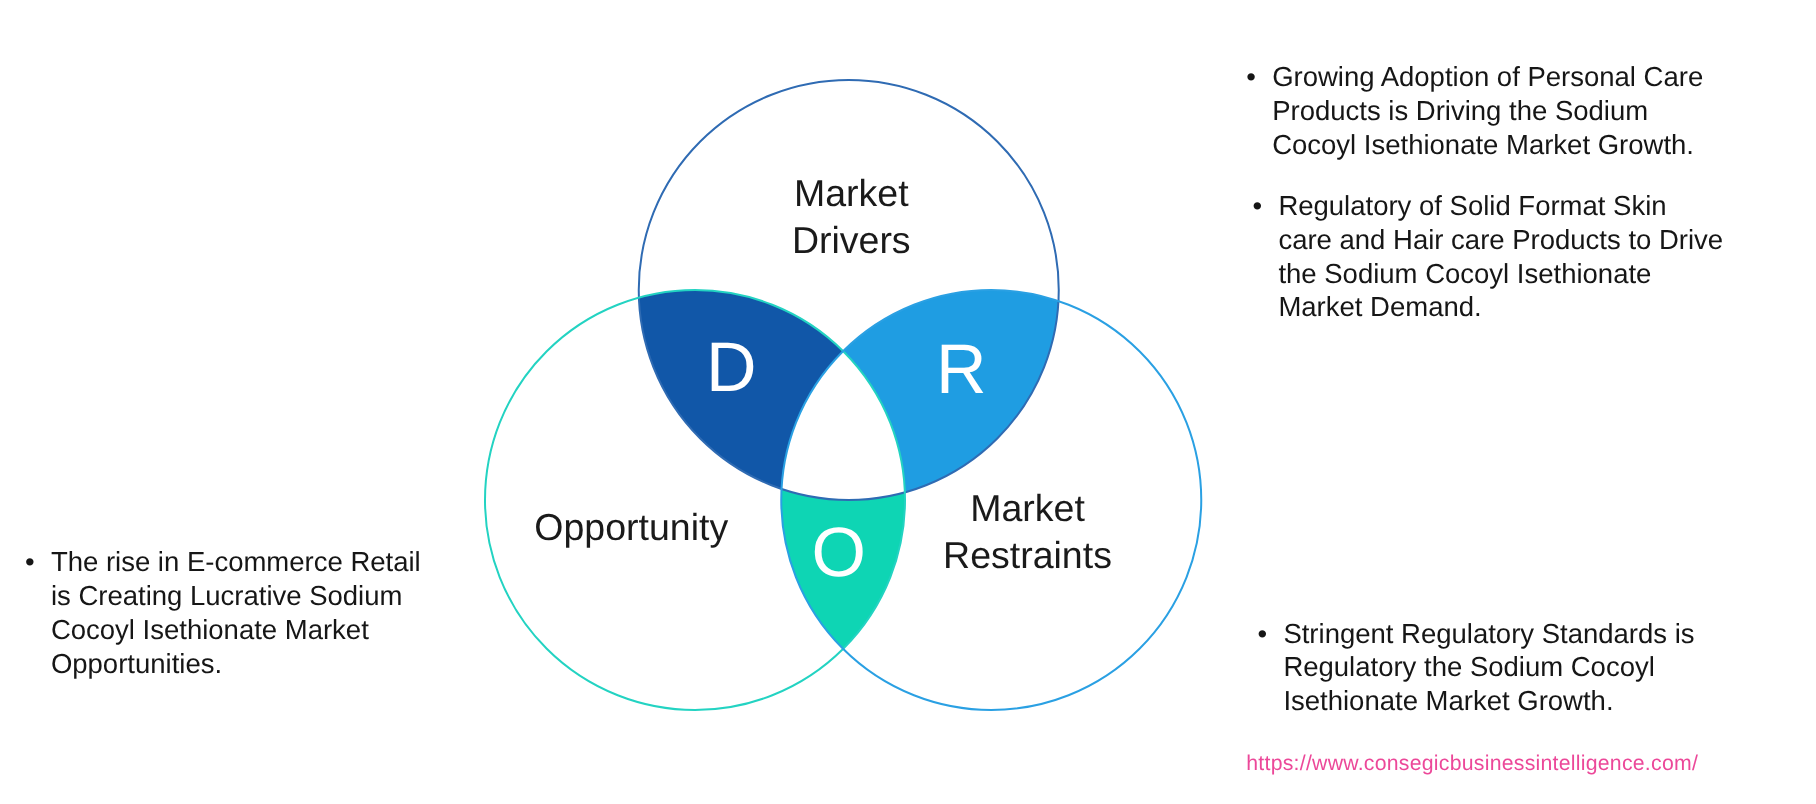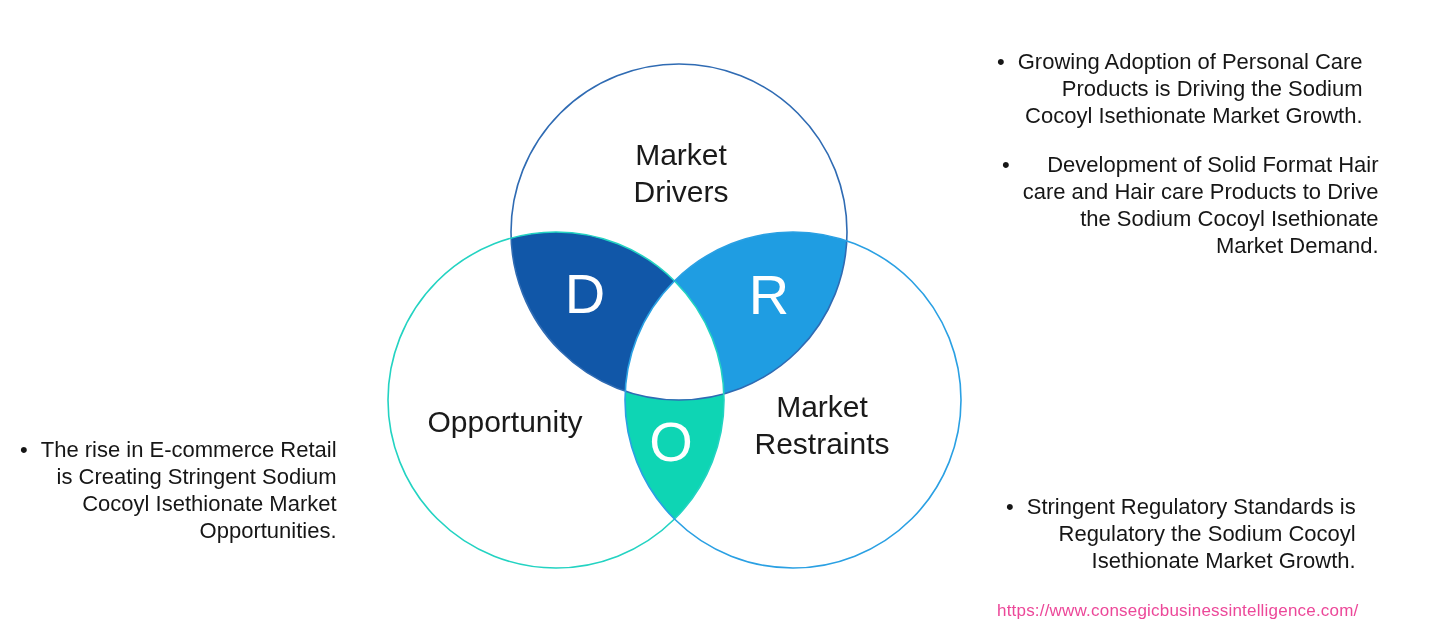--- a/index.html
+++ b/index.html
@@ -27,21 +27,21 @@
   .insight {
     position: absolute;
     display: flex;
     align-items: flex-start;
     gap: 13px;
     color: #161616;
     font-size: 22px;
     line-height: 27px;
   }
   .insight .dot { flex: 0 0 auto; font-size: 22px; line-height: 27px; }
-  .insight .itext { white-space: pre-line; text-align: right; }
+  .insight .itext { white-space: pre-line; }
   .source-url {
     position: absolute;
     left: 997px;
     top: 599px;
     font-size: 17px;
     line-height: 24px;
     color: #ec4899;
     text-decoration: none;
     letter-spacing: 0.2px;
   }
@@ -88,30 +88,30 @@
 
   <div class="insight" style="left:997px; top:48px;">
     <span class="dot">•</span>
     <span class="itext">Growing Adoption of Personal Care
 Products is Driving the Sodium
 Cocoyl Isethionate Market Growth.</span>
   </div>
 
   <div class="insight" style="left:1002px; top:151px;">
     <span class="dot">•</span>
-    <span class="itext">Development of Solid Format Hair
+    <span class="itext">Regulatory of Solid Format Skin
 care and Hair care Products to Drive
 the Sodium Cocoyl Isethionate
 Market Demand.</span>
   </div>
 
   <div class="insight" style="left:20px; top:436px;">
     <span class="dot">•</span>
     <span class="itext">The rise in E-commerce Retail
-is Creating Stringent Sodium
+is Creating Lucrative Sodium
 Cocoyl Isethionate Market
 Opportunities.</span>
   </div>
 
   <div class="insight" style="left:1006px; top:493px;">
     <span class="dot">•</span>
     <span class="itext">Stringent Regulatory Standards is
 Regulatory the Sodium Cocoyl
 Isethionate Market Growth.</span>
   </div>

